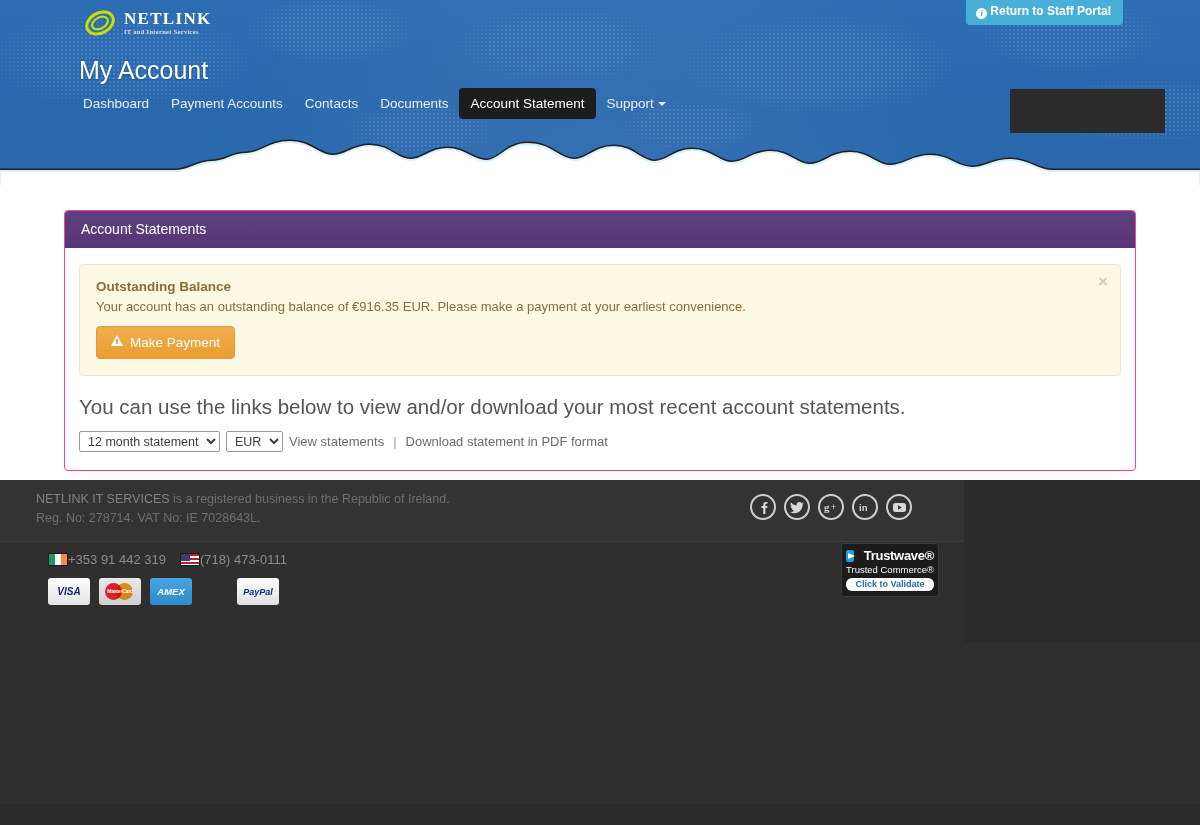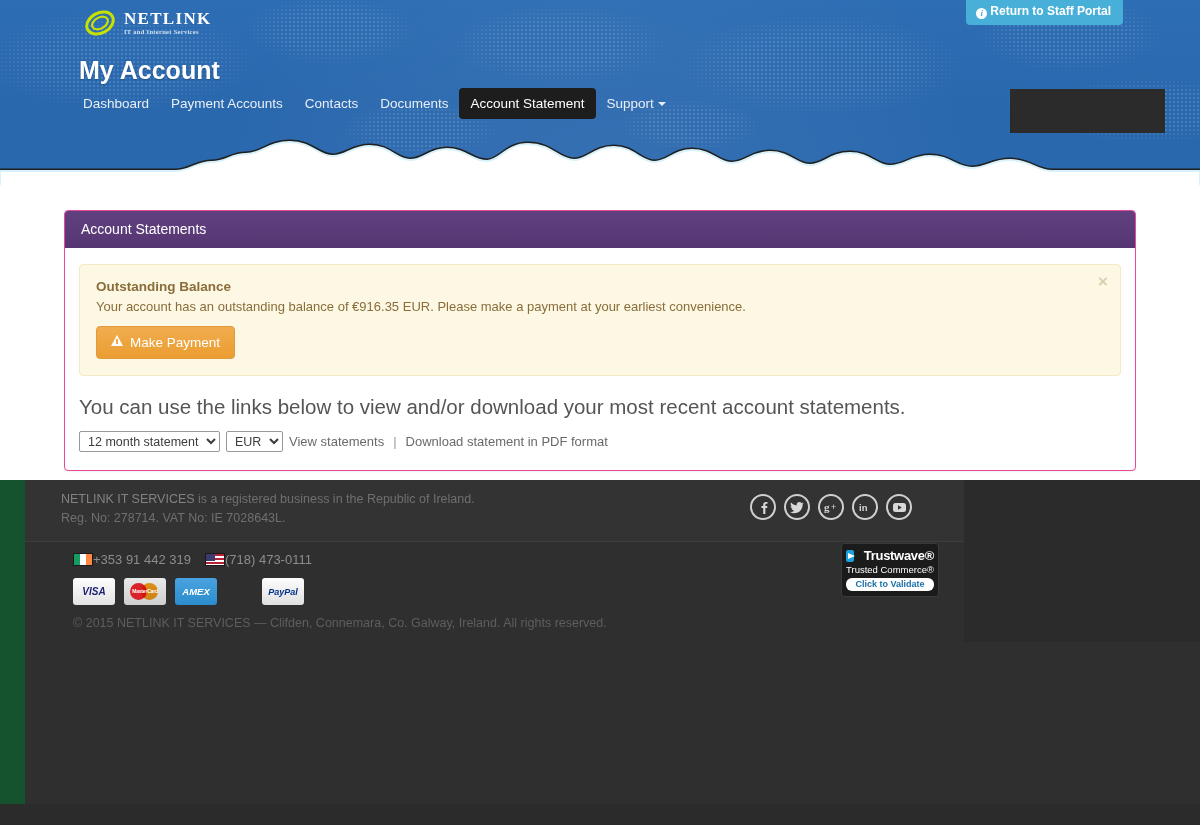--- a/index.html
+++ b/index.html
@@ -101,21 +101,21 @@
     font-size: 6.5px;
     letter-spacing: 0.3px;
     margin-top: 2px;
   }
 
   .page-title {
     position: absolute;
     left: 79px; top: 56px;
     color: #ffffff;
     font-size: 25px;
-    font-weight: bold;
+    font-weight: normal;
     text-shadow: 0 1px 2px rgba(0,0,0,0.25);
     z-index: 5;
   }
 
   .nav {
     position: absolute;
     left: 72px; top: 88px;
     display: flex;
     align-items: center;
     z-index: 5;
@@ -277,23 +277,22 @@
     color: #6a6a6a;
     text-decoration: none;
     font-size: 13px;
     cursor: pointer;
   }
   .sep { color: #9a9a9a; margin: 0 9px; font-size: 13px; }
 
   
   .footer {
     width: 964px;
-    background: #14532d;
-    position: relative;
-    padding-left: 25px;
+    background: #fdba74;
+    position: relative;
   }
   .footer-top {
     position: relative;
     height: 62px;
     border-bottom: 1px solid #3d3d3d;
     background: #333333;
   }
   .legal {
     position: absolute;
     left: 36px; top: 10px;
@@ -568,21 +567,20 @@
       <div class="card card-visa">VISA</div>
       <div class="card card-mc">
         <span class="mc-c1"></span>
         <span class="mc-c2"></span>
         <span class="mc-label">MasterCard</span>
       </div>
       <div class="card card-amex">AMEX</div>
       <div class="card card-ppl">PayPal</div>
     </div>
 
-    <div class="copyright">© 2015 NETLINK IT SERVICES — Clifden, Connemara, Co. Galway, Ireland. All rights reserved.</div>
 
     <div class="trustwave">
       <div class="tw-row1">
         <span class="tw-mark"></span>
         <span>Trustwave®</span>
       </div>
       <div class="tw-row2">Trusted Commerce®</div>
       <div class="tw-row3">Click to Validate</div>
     </div>
   </div>

